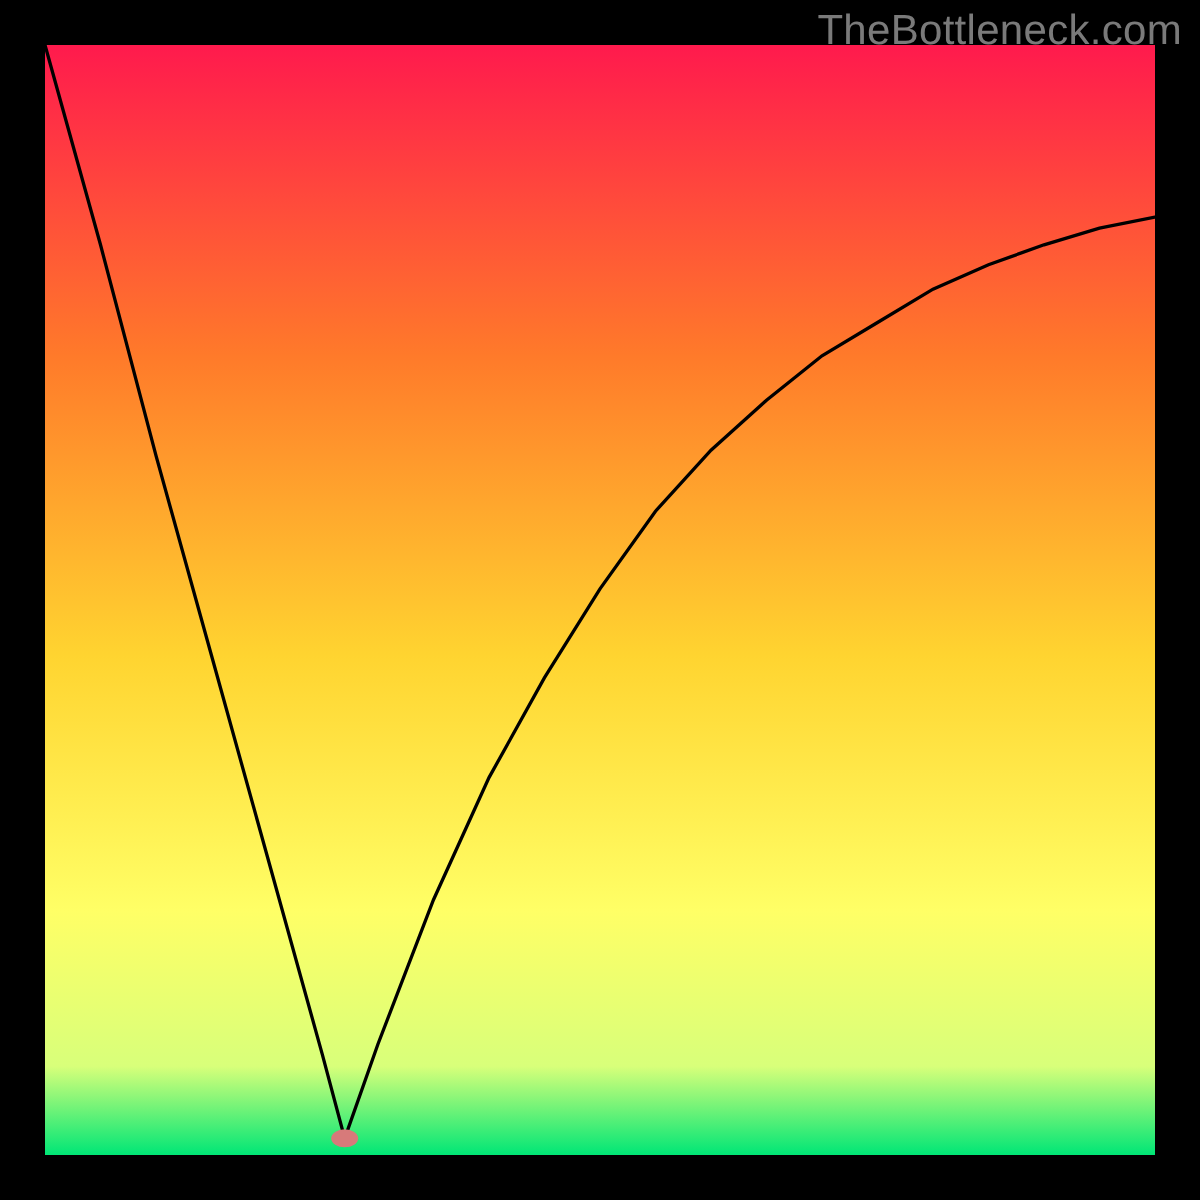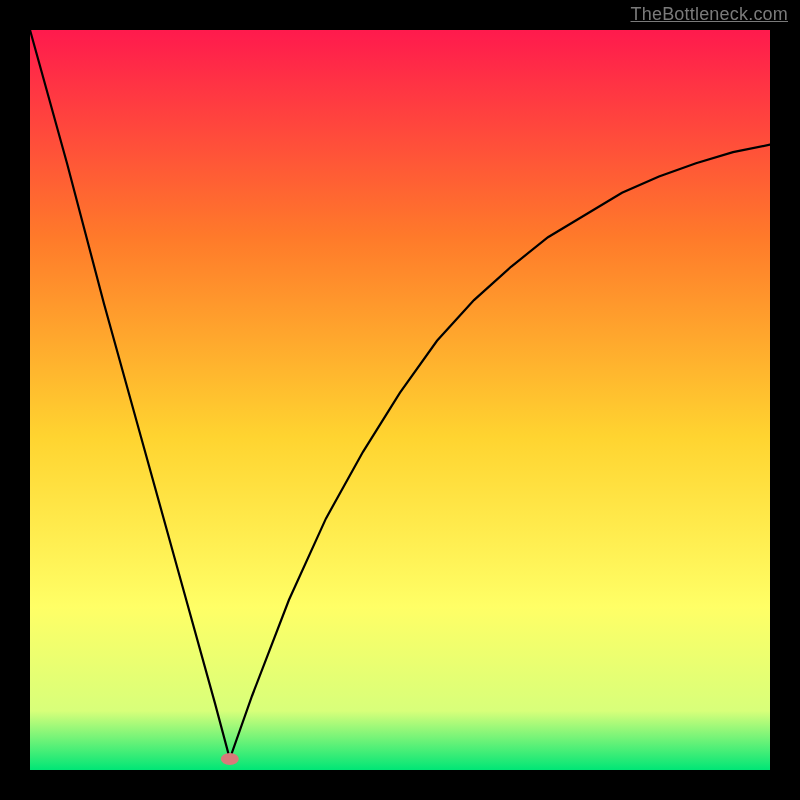--- a/index.html
+++ b/index.html
@@ -24,24 +24,23 @@
     left: 0;
     top: 0;
     width: 740px;
     height: 740px;
   }
   .watermark {
     position: absolute;
     top: 4px;
     right: 12px;
     color: #7a7a7a;
-    font-size: 18px;
+    font-size: 28px;
     font-weight: 500;
     letter-spacing: 0.2px;
-    text-decoration: underline;
   }
   svg { display: block; }
 </style>
 </head>
 <body>
 
 <div class="frame">
   <svg class="plot" viewBox="0 0 740 740">
     <defs>
       <linearGradient id="bg" x1="0" y1="0" x2="0" y2="1">

